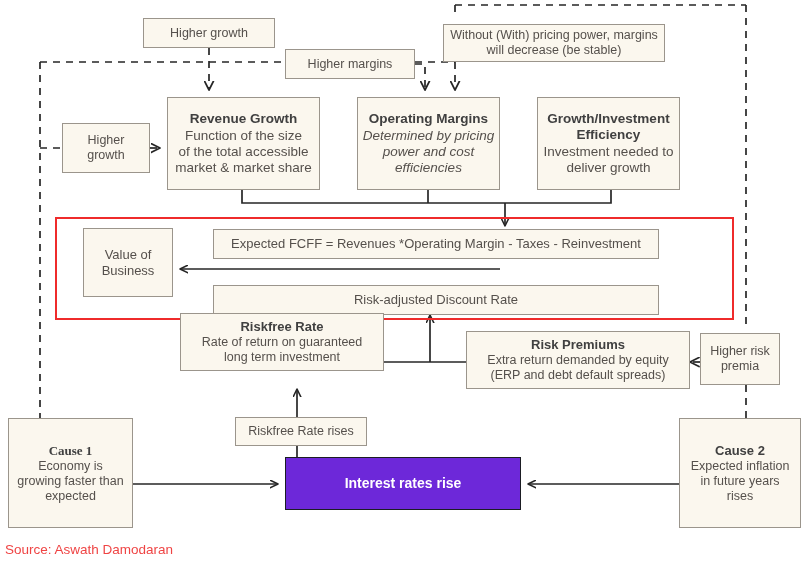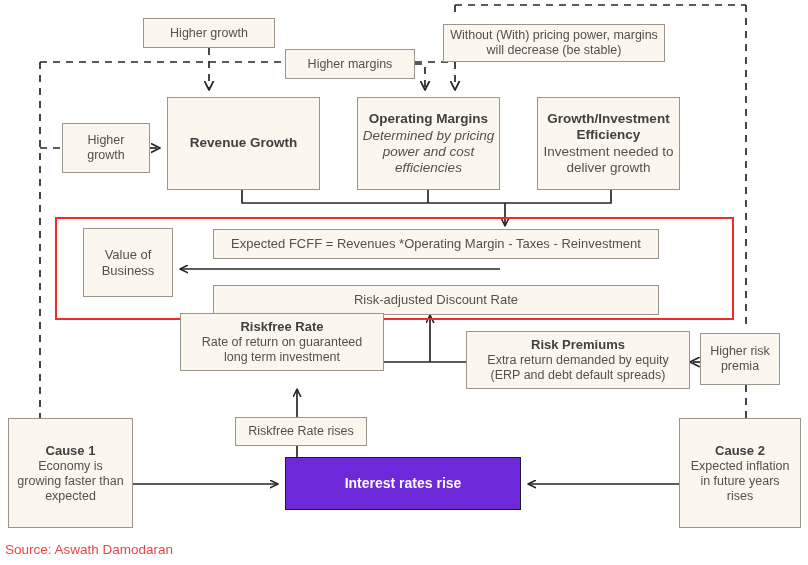--- a/index.html
+++ b/index.html
@@ -136,20 +136,23 @@
     <span class="sub" style="white-space:pre-line;">Without (With) pricing power, margins will decrease (be stable)</span>
   </div>
 
   <div class="box ann" style="left:62px;top:123px;width:88px;height:50px;">
     <span class="sub" style="white-space:pre-line;">Higher
 growth</span>
   </div>
 
   <div class="box main-box" style="left:167px;top:97px;width:153px;height:93px;">
     <span class="ttl">Revenue Growth</span>
+    <span class="sub" style="white-space:pre-line;">Function of the size
+of the total accessible
+market &amp; market share</span>
   </div>
 
   <div class="box main-box" style="left:357px;top:97px;width:143px;height:93px;">
     <span class="ttl">Operating Margins</span>
     <span class="sub" style="white-space:pre-line;font-style:italic;">Determined by pricing
 power and cost
 efficiencies</span>
   </div>
 
   <div class="box main-box" style="left:537px;top:97px;width:143px;height:93px;">
@@ -191,21 +194,21 @@
 
   <div class="box ann" style="left:235px;top:417px;width:132px;height:29px;">
     <span class="sub">Riskfree Rate rises</span>
   </div>
 
   <div class="box dark" style="left:285px;top:457px;width:236px;height:53px;">
     <span class="sub">Interest rates rise</span>
   </div>
 
   <div class="box main-box" style="left:8px;top:418px;width:125px;height:110px;font-size:12.5px;">
-    <span class="ttl" style="font-size:13px;">Cause 1</span>
+    <span class="ttl" style="font-size:13px;font-family:Liberation Serif, serif;">Cause 1</span>
     <span class="sub" style="white-space:pre-line;">Economy is
 growing faster than
 expected</span>
   </div>
 
   <div class="box main-box" style="left:679px;top:418px;width:122px;height:110px;font-size:12.5px;">
     <span class="ttl" style="font-size:13px;">Cause 2</span>
     <span class="sub" style="white-space:pre-line;">Expected inflation
 in future years
 rises</span>

